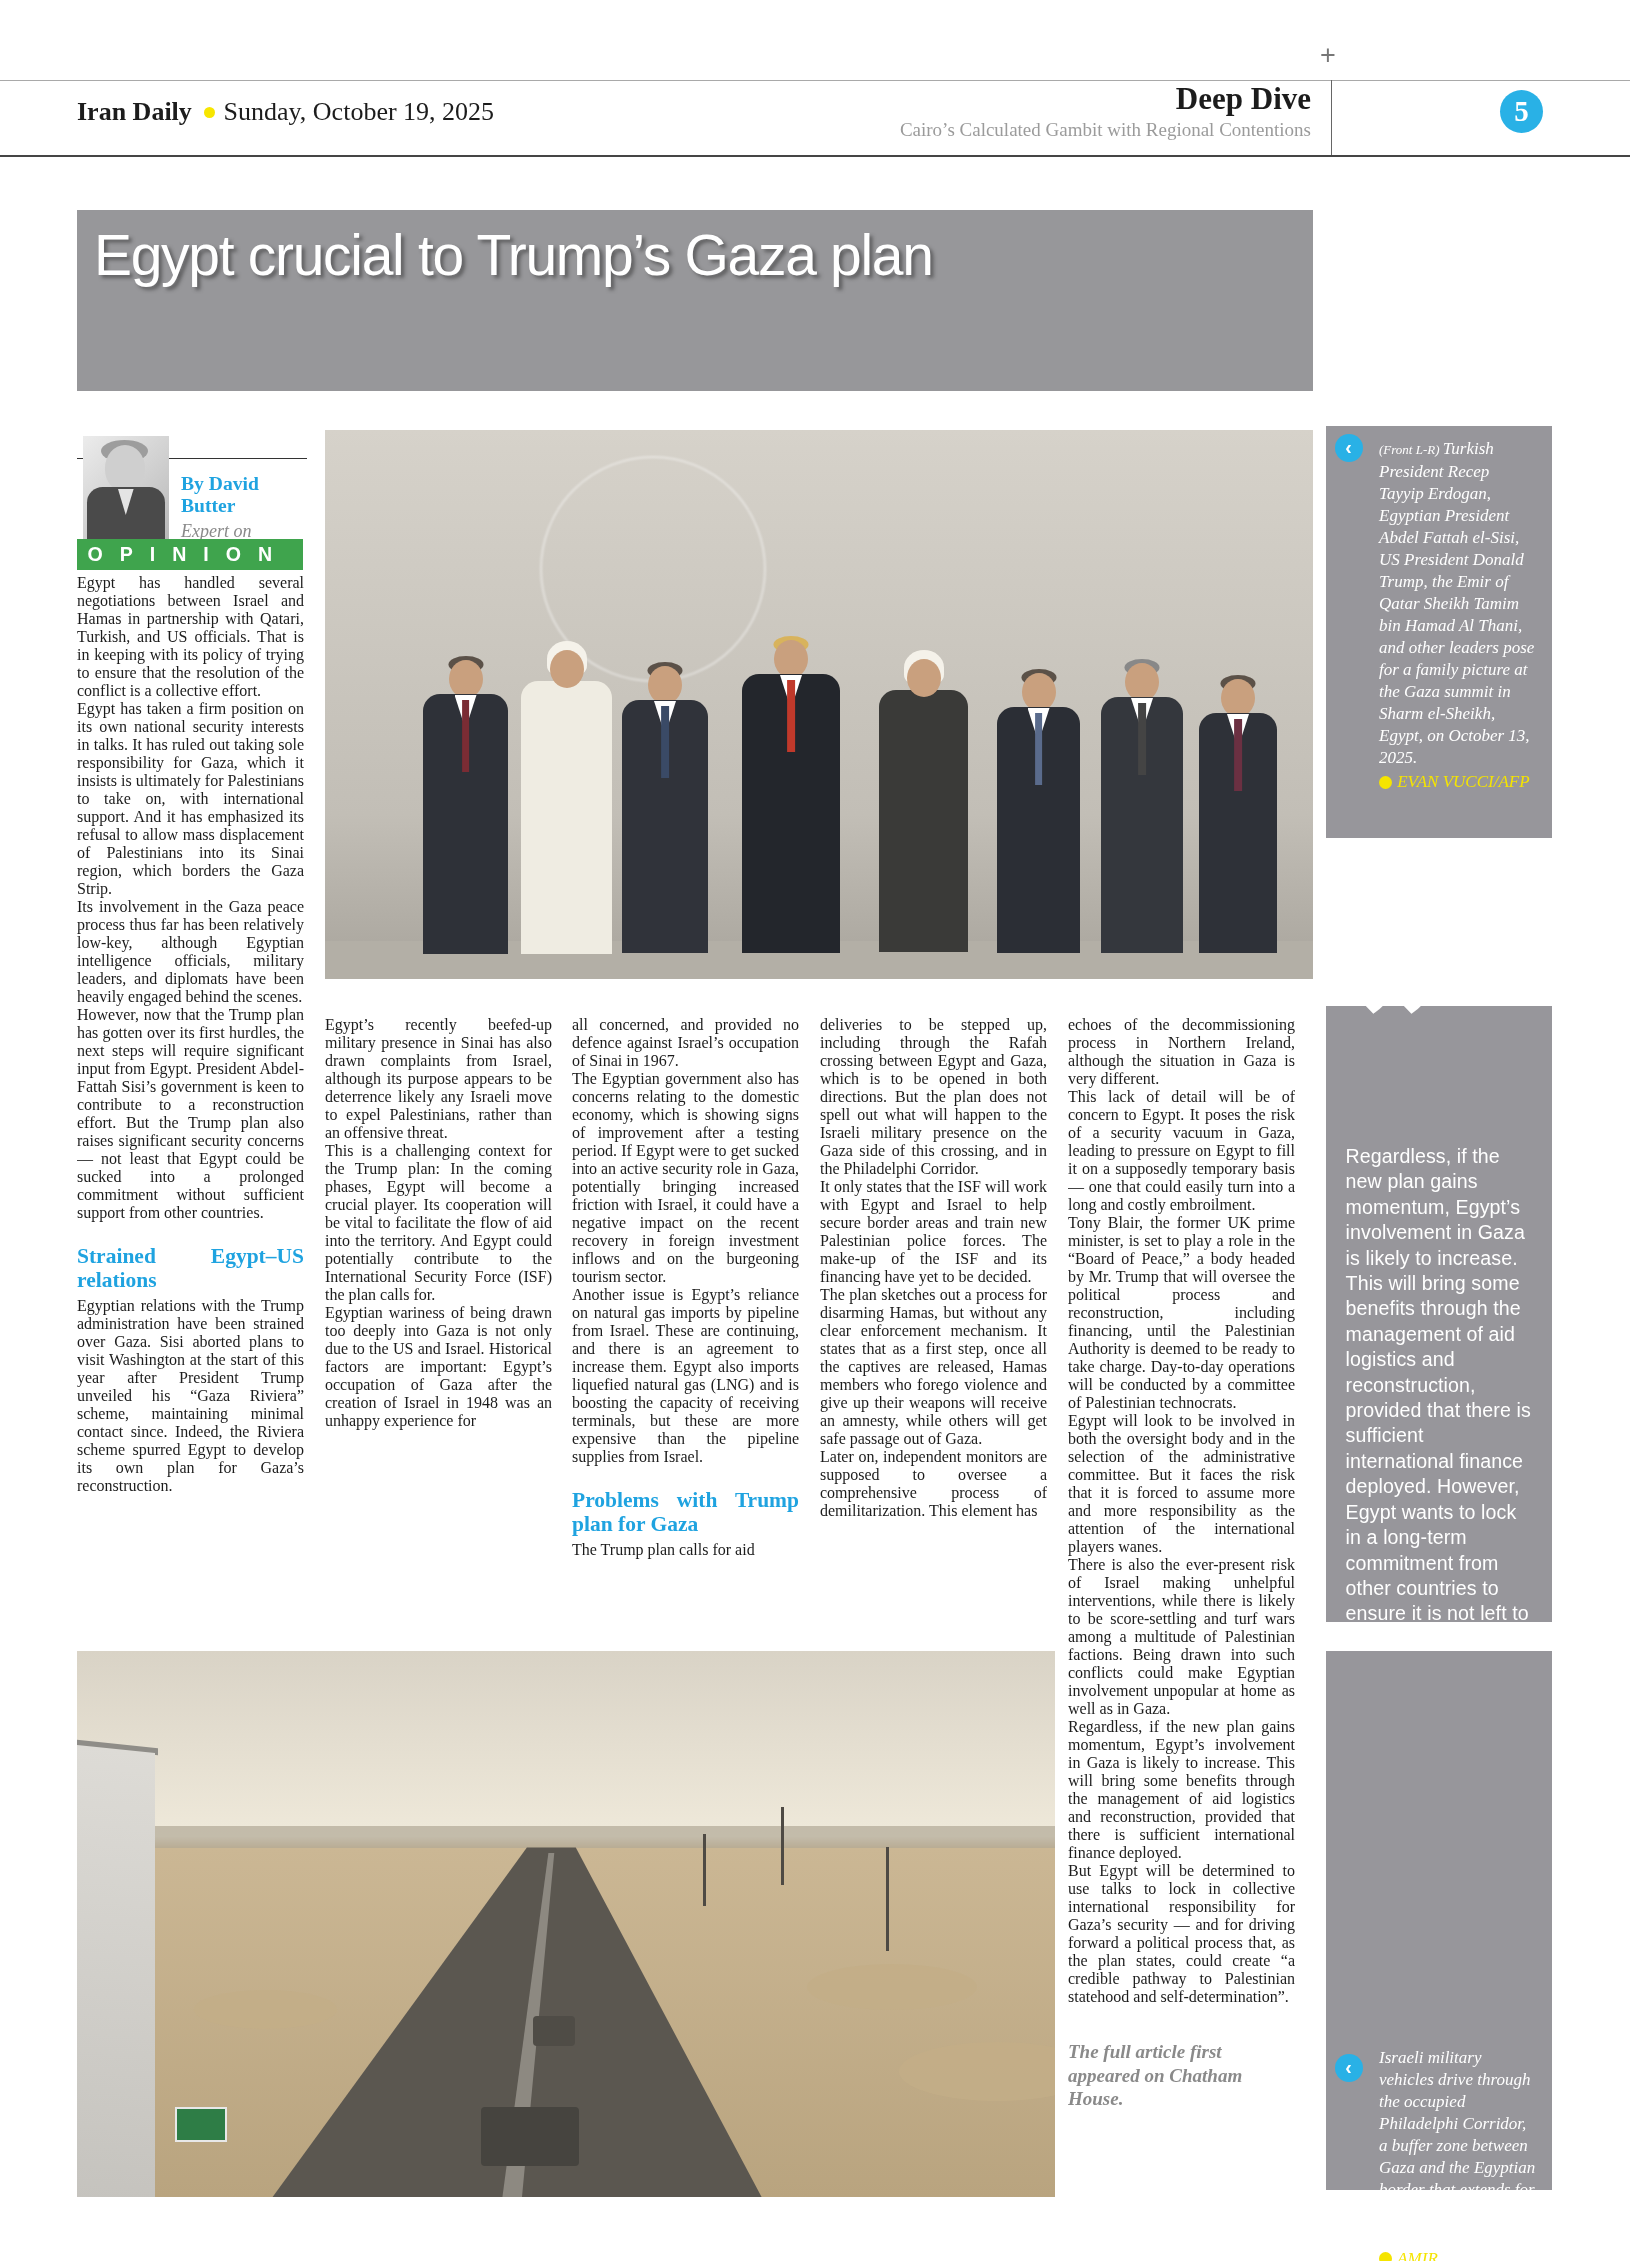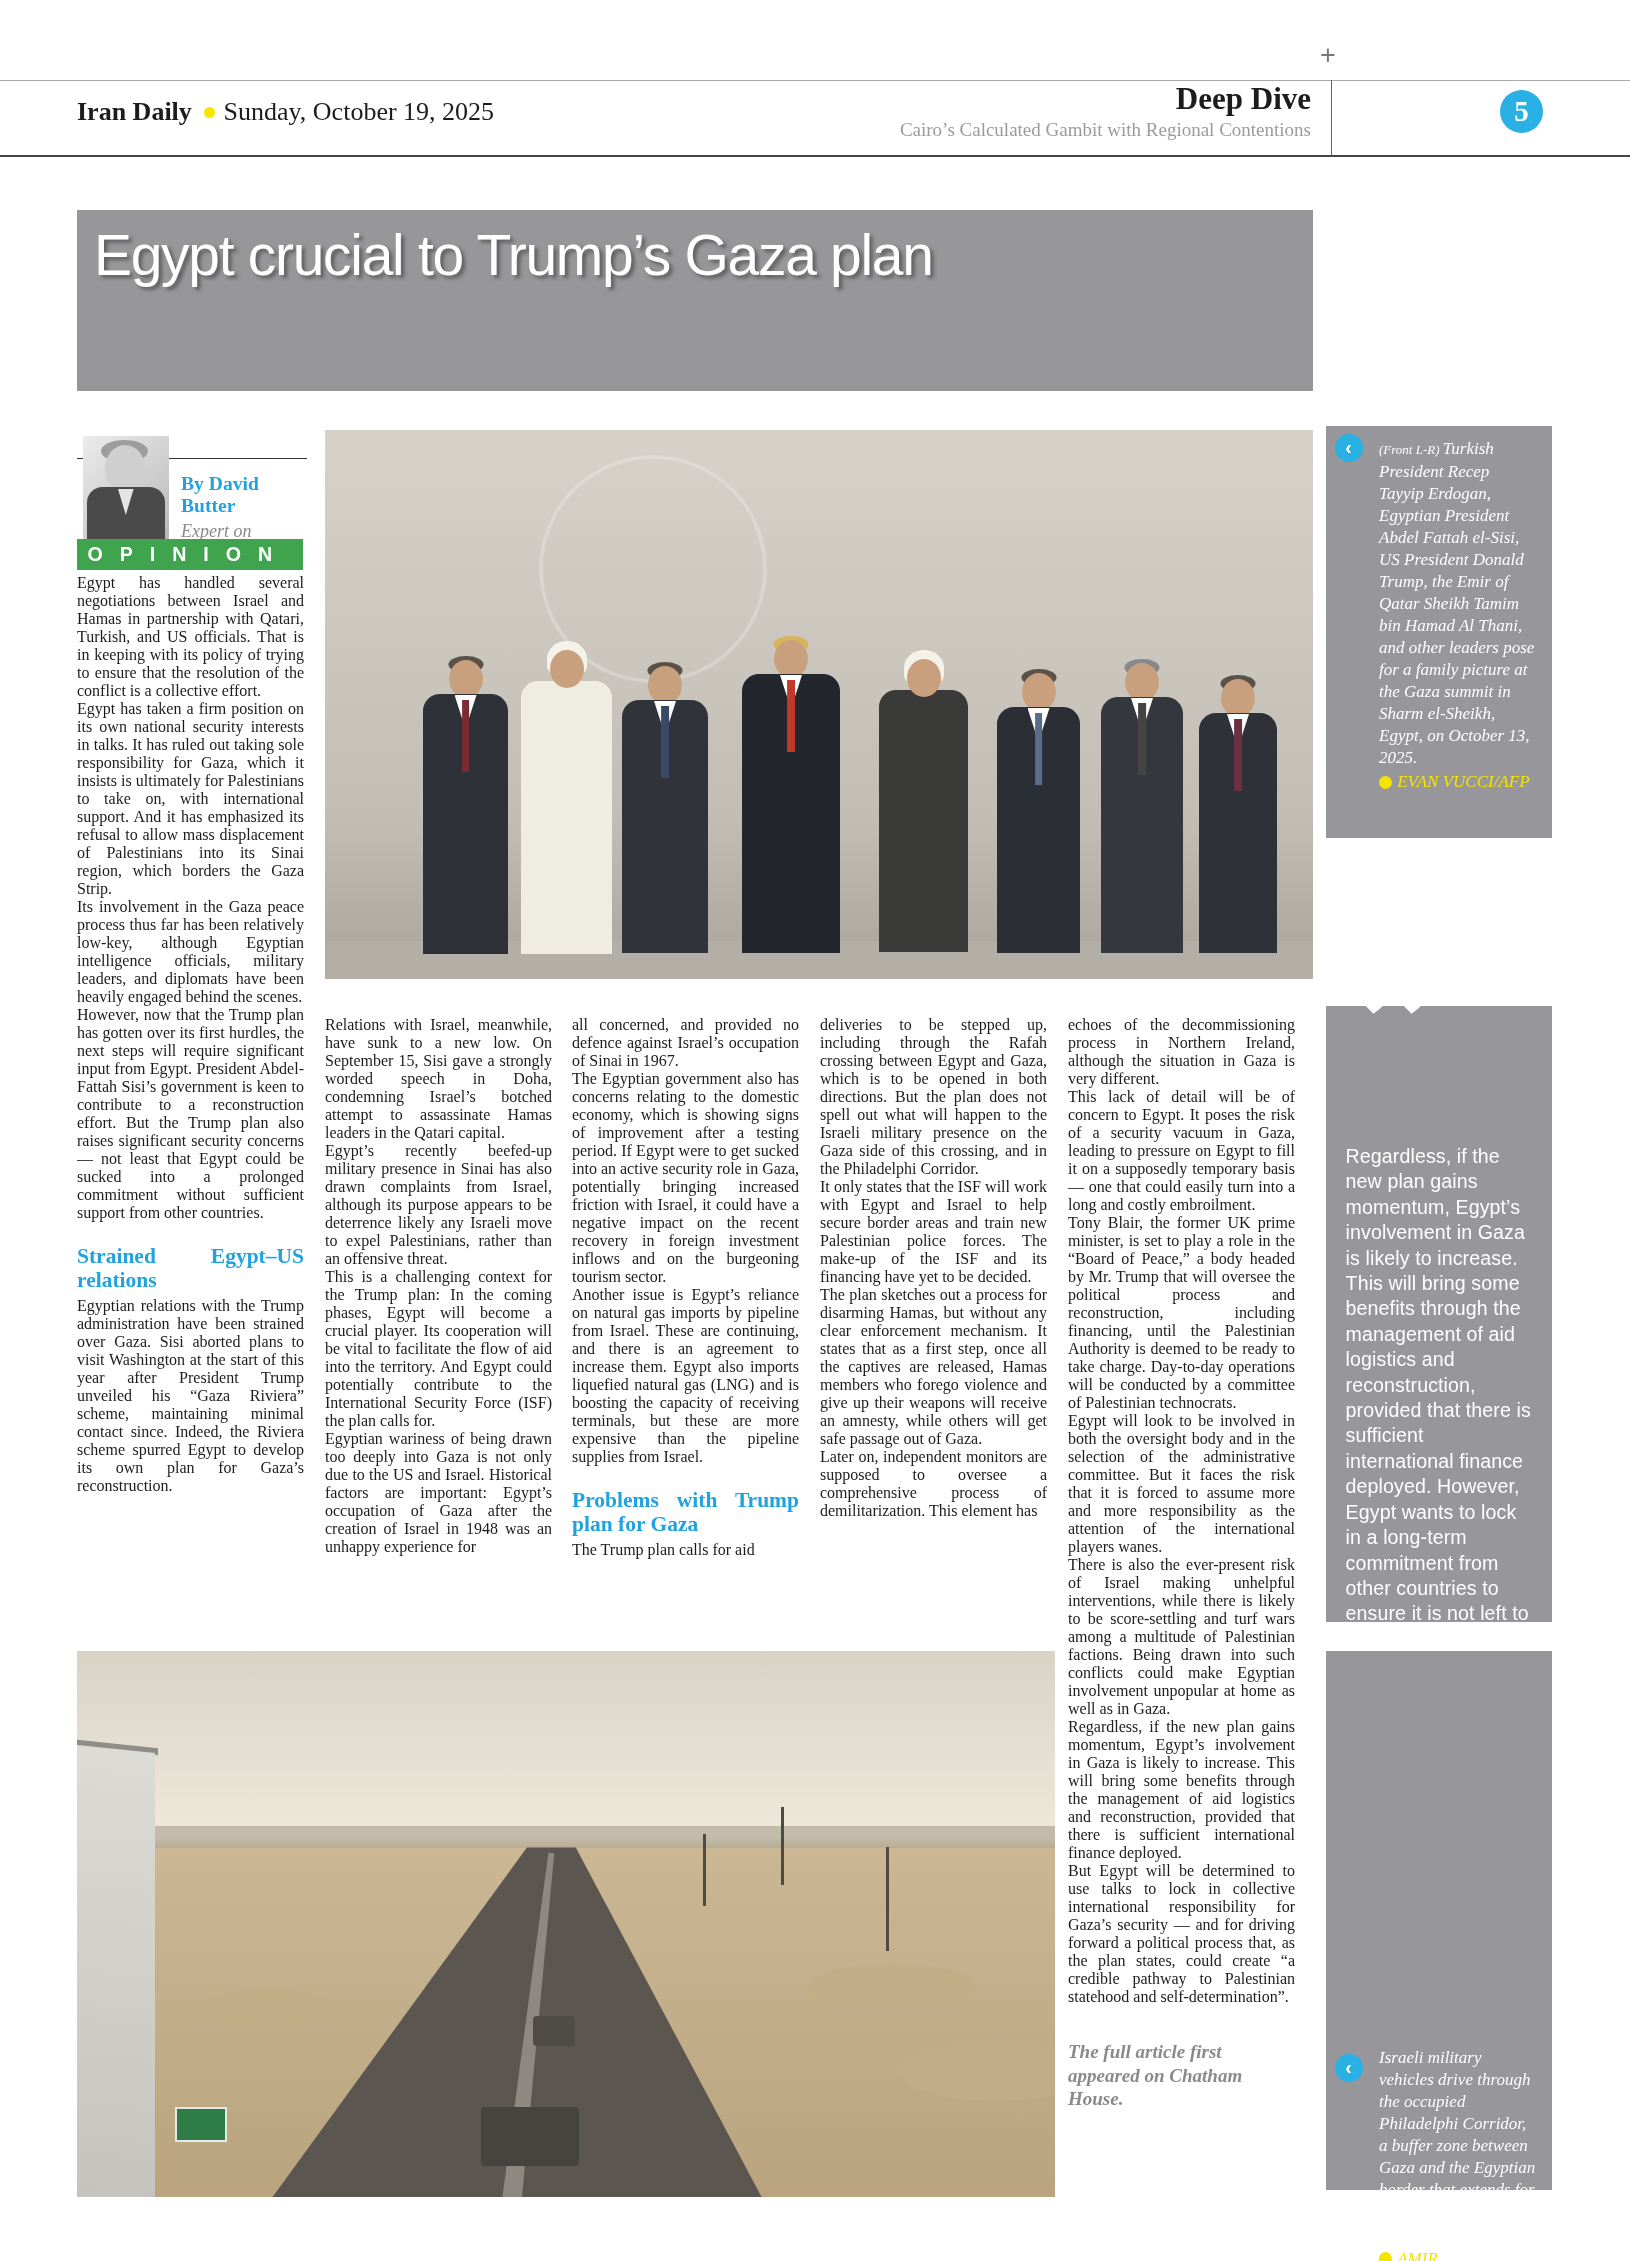--- a/index.html
+++ b/index.html
@@ -180,21 +180,20 @@
 
 <div id="col1" class="col">
   <p>Egypt has handled several negotiations between Israel and Hamas in partnership with Qatari, Turkish, and US officials. That is in keeping with its policy of trying to ensure that the resolution of the conflict is a collective effort.</p>
   <p>Egypt has taken a firm position on its own national security interests in talks. It has ruled out taking sole responsibility for Gaza, which it insists is ultimately for Palestinians to take on, with international support. And it has emphasized its refusal to allow mass displacement of Palestinians into its Sinai region, which borders the Gaza Strip.</p>
   <p>Its involvement in the Gaza peace process thus far has been relatively low-key, although Egyptian intelligence officials, military leaders, and diplomats have been heavily engaged behind the scenes.</p>
   <p>However, now that the Trump plan has gotten over its first hurdles, the next steps will require significant input from Egypt. President Abdel-Fattah Sisi’s government is keen to contribute to a reconstruction effort. But the Trump plan also raises significant security concerns — not least that Egypt could be sucked into a prolonged commitment without sufficient support from other countries.</p>
   <h2>Strained Egypt–US relations</h2>
   <p>Egyptian relations with the Trump administration have been strained over Gaza. Sisi aborted plans to visit Washington at the start of this year after President Trump unveiled his “Gaza Riviera” scheme, maintaining minimal contact since. Indeed, the Riviera scheme spurred Egypt to develop its own plan for Gaza’s reconstruction.</p>
 </div>
 <div id="col2" class="col">
-  <p>Relations with Israel, meanwhile, have sunk to a new low. On September 15, Sisi gave a strongly worded speech in Doha, condemning Israel’s botched attempt to assassinate Hamas leaders in the Qatari capital.</p>
   <p>Egypt’s recently beefed-up military presence in Sinai has also drawn complaints from Israel, although its purpose appears to be deterrence likely any Israeli move to expel Palestinians, rather than an offensive threat.</p>
   <p>This is a challenging context for the Trump plan: In the coming phases, Egypt will become a crucial player. Its cooperation will be vital to facilitate the flow of aid into the territory. And Egypt could potentially contribute to the International Security Force (ISF) the plan calls for.</p>
   <p>Egyptian wariness of being drawn too deeply into Gaza is not only due to the US and Israel. Historical factors are important: Egypt’s occupation of Gaza after the creation of Israel in 1948 was an unhappy experience for</p>
 </div>
 <div id="col3" class="col">
   <p>all concerned, and provided no defence against Israel’s occupation of Sinai in 1967.</p>
   <p>The Egyptian government also has concerns relating to the domestic economy, which is showing signs of improvement after a testing period. If Egypt were to get sucked into an active security role in Gaza, potentially bringing increased friction with Israel, it could have a negative impact on the recent recovery in foreign investment inflows and on the burgeoning tourism sector.</p>
   <p>Another issue is Egypt’s reliance on natural gas imports by pipeline from Israel. These are continuing, and there is an agreement to increase them. Egypt also imports liquefied natural gas (LNG) and is boosting the capacity of receiving terminals, but these are more expensive than the pipeline supplies from Israel.</p>
   <h2>Problems with Trump plan for Gaza</h2>
   <p>The Trump plan calls for aid</p>

